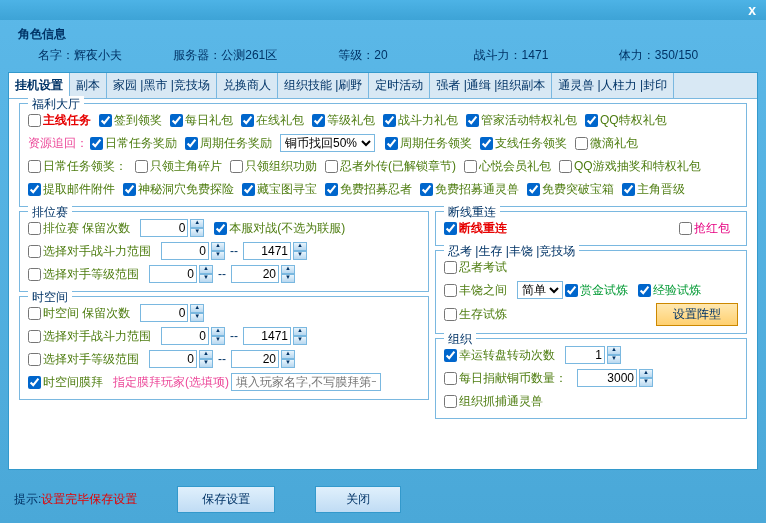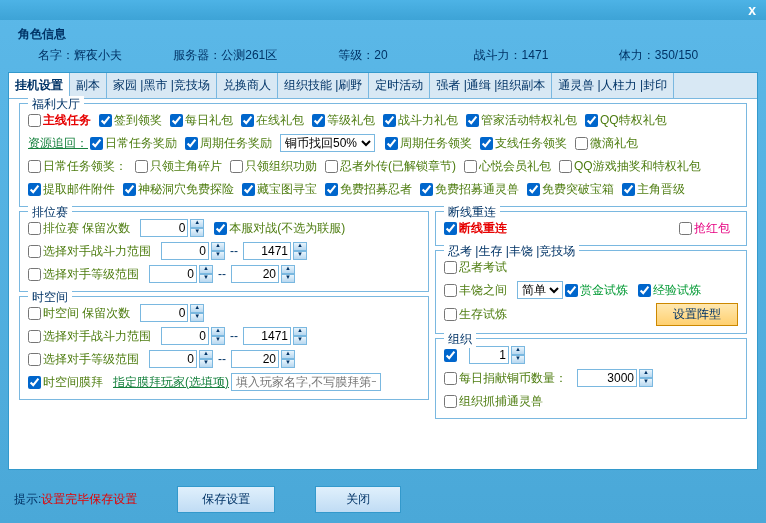--- a/index.html
+++ b/index.html
@@ -21,21 +21,21 @@
 .tab { padding: 4px 6px; border-right: 1px solid #7ab8e0; cursor: pointer; color: #003366; white-space: nowrap; }
 .tab.active { background: #fff; font-weight: bold; }
 .content { padding: 4px 10px; }
 .group { border: 1px solid #7ab8e0; margin-bottom: 4px; padding: 6px 8px 4px; position: relative; }
 .group-title { position: absolute; top: -8px; left: 8px; background: #fff; padding: 0 4px; color: #003366; }
 .row { display: flex; flex-wrap: wrap; align-items: center; gap: 2px; margin-bottom: 3px; min-height: 20px; }
 .cb { display: inline-flex; align-items: center; margin-right: 8px; white-space: nowrap; }
 .cb input { margin-right: 2px; accent-color: #0066cc; }
 .cb.red label { color: #e60000; font-weight: bold; }
 label { color: #4d7c0f; cursor: pointer; }
-.text-b { color: #15803d; text-decoration: underline; }
+.text-b { color: #ec4899; }
 .num-input { width: 48px; height: 18px; border: 1px solid #7ab8e0; text-align: right; padding-right: 2px; }
 .spinner { display: inline-flex; flex-direction: column; width: 14px; height: 18px; }
 .spin-btn { height: 9px; background: linear-gradient(to bottom, #e8f4fc, #b8d8f0); border: 1px solid #7ab8e0; font-size: 6px; line-height: 5px; text-align: center; cursor: pointer; color: #003366; }
 select { border: 1px solid #7ab8e0; height: 18px; font-size: 12px; background: #fff; }
 .text-input { border: 1px solid #7ab8e0; height: 18px; padding: 0 4px; width: 150px; }
 .btn-flat { background: linear-gradient(to bottom, #e0f0fc, #c0dcf4); border: 1px solid #3399cc; padding: 2px 14px; cursor: pointer; color: #003366; }
 .btn-orange { background: linear-gradient(to bottom, #ffe8b0, #ffd070); border: 1px solid #cc8800; padding: 2px 16px; cursor: pointer; color: #003366; }
 .two-col { display: flex; gap: 6px; }
 .col-l { width: 410px; }
 .col-r { flex: 1; }
@@ -362,20 +362,21 @@
               <span style="flex:1"></span>
               <button class="btn-orange">设置阵型</button>
             </div>
           </div>
 
           <div class="group">
             <span class="group-title">组织</span>
             <div class="row">
               <span class="cb">
                   <input type="checkbox" checked="" style="">
+                  <label>幸运转盘转动次数</label>
                 </span>
               <input class="num-input" style="width: 40px;" value="1">
                 <span class="spinner">
                   <span class="spin-btn">▲</span>
                   <span class="spin-btn">▼</span>
                 </span>
             </div>
             <div class="row">
               <span class="cb">
                   <input type="checkbox" style="">

